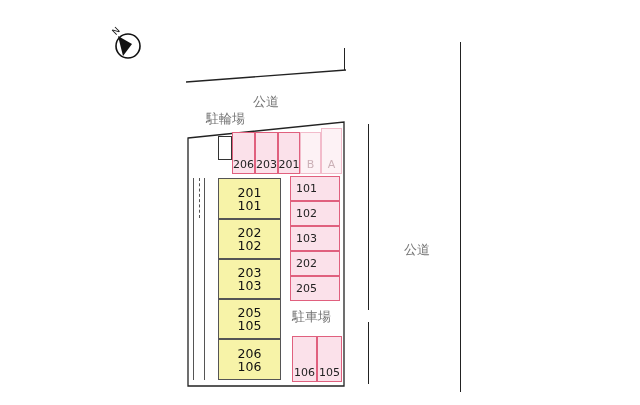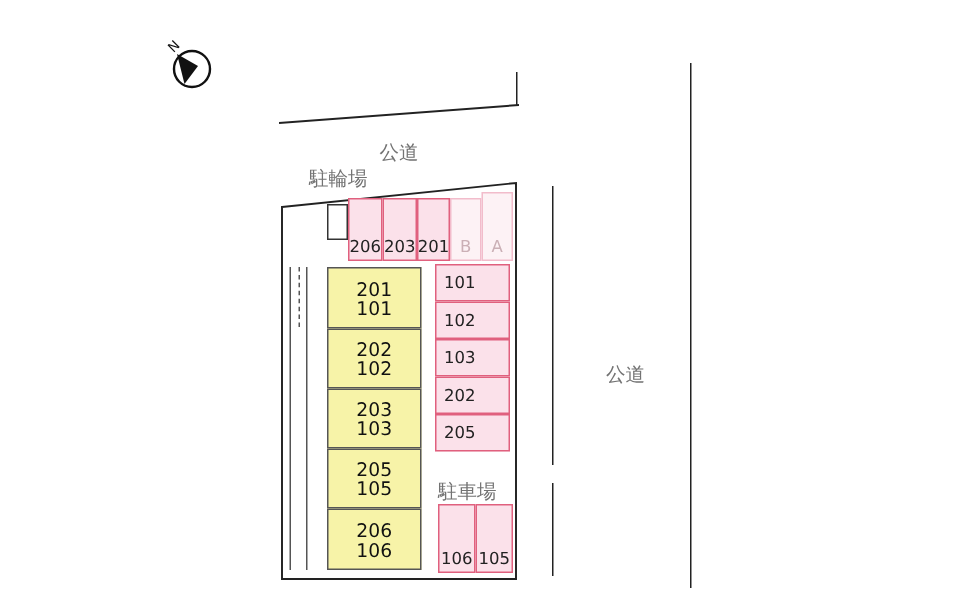--- a/index.html
+++ b/index.html
@@ -95,20 +95,20 @@
 <div class="spot col" style="left:290px;top:226px;width:50px;height:25px;">
     <span>103</span>
   </div>
 <div class="spot col" style="left:290px;top:251px;width:50px;height:25px;">
     <span>202</span>
   </div>
 <div class="spot col" style="left:290px;top:276px;width:50px;height:25px;">
     <span>205</span>
   </div>
 
-<div class="label" style="left:292px;top:319px;">駐車場</div>
+<div class="label" style="left:292px;top:308px;">駐車場</div>
 
 <div class="spot tall" style="left:292px;top:336px;width:25px;height:46px;">
     <span>106</span>
   </div>
 <div class="spot tall" style="left:317px;top:336px;width:25px;height:46px;">
     <span>105</span>
   </div>
 
 </body></html>

